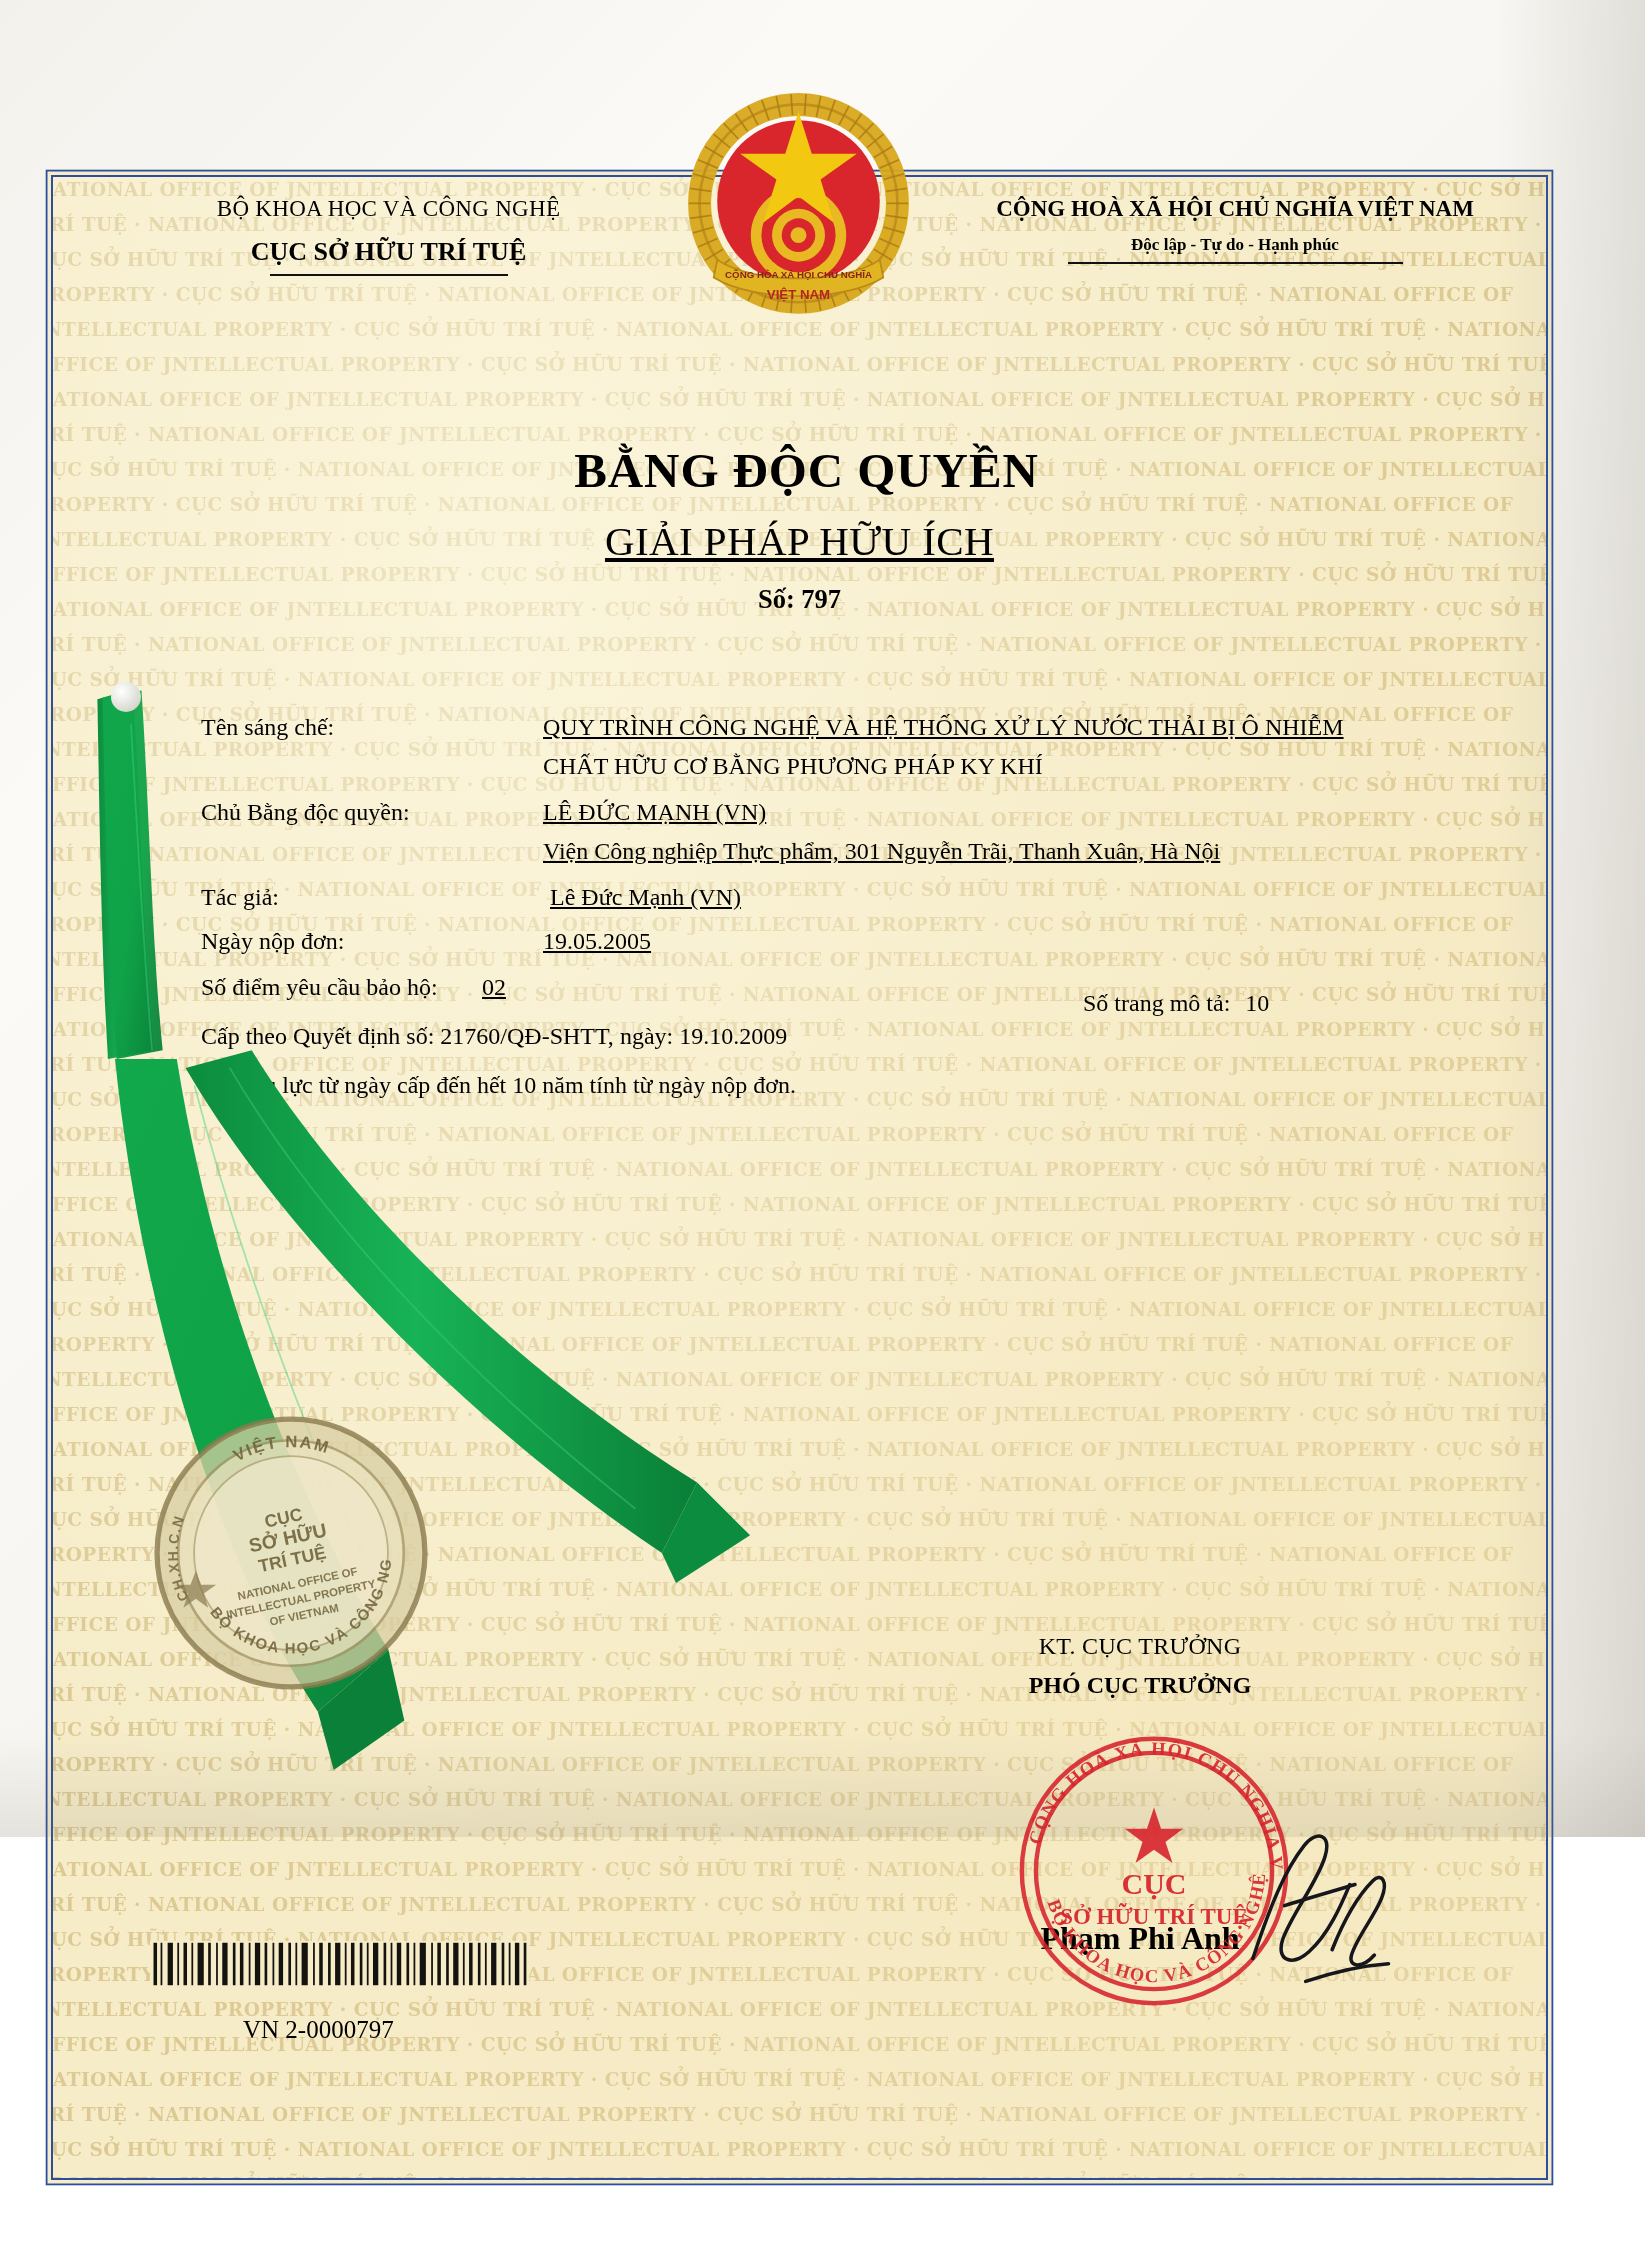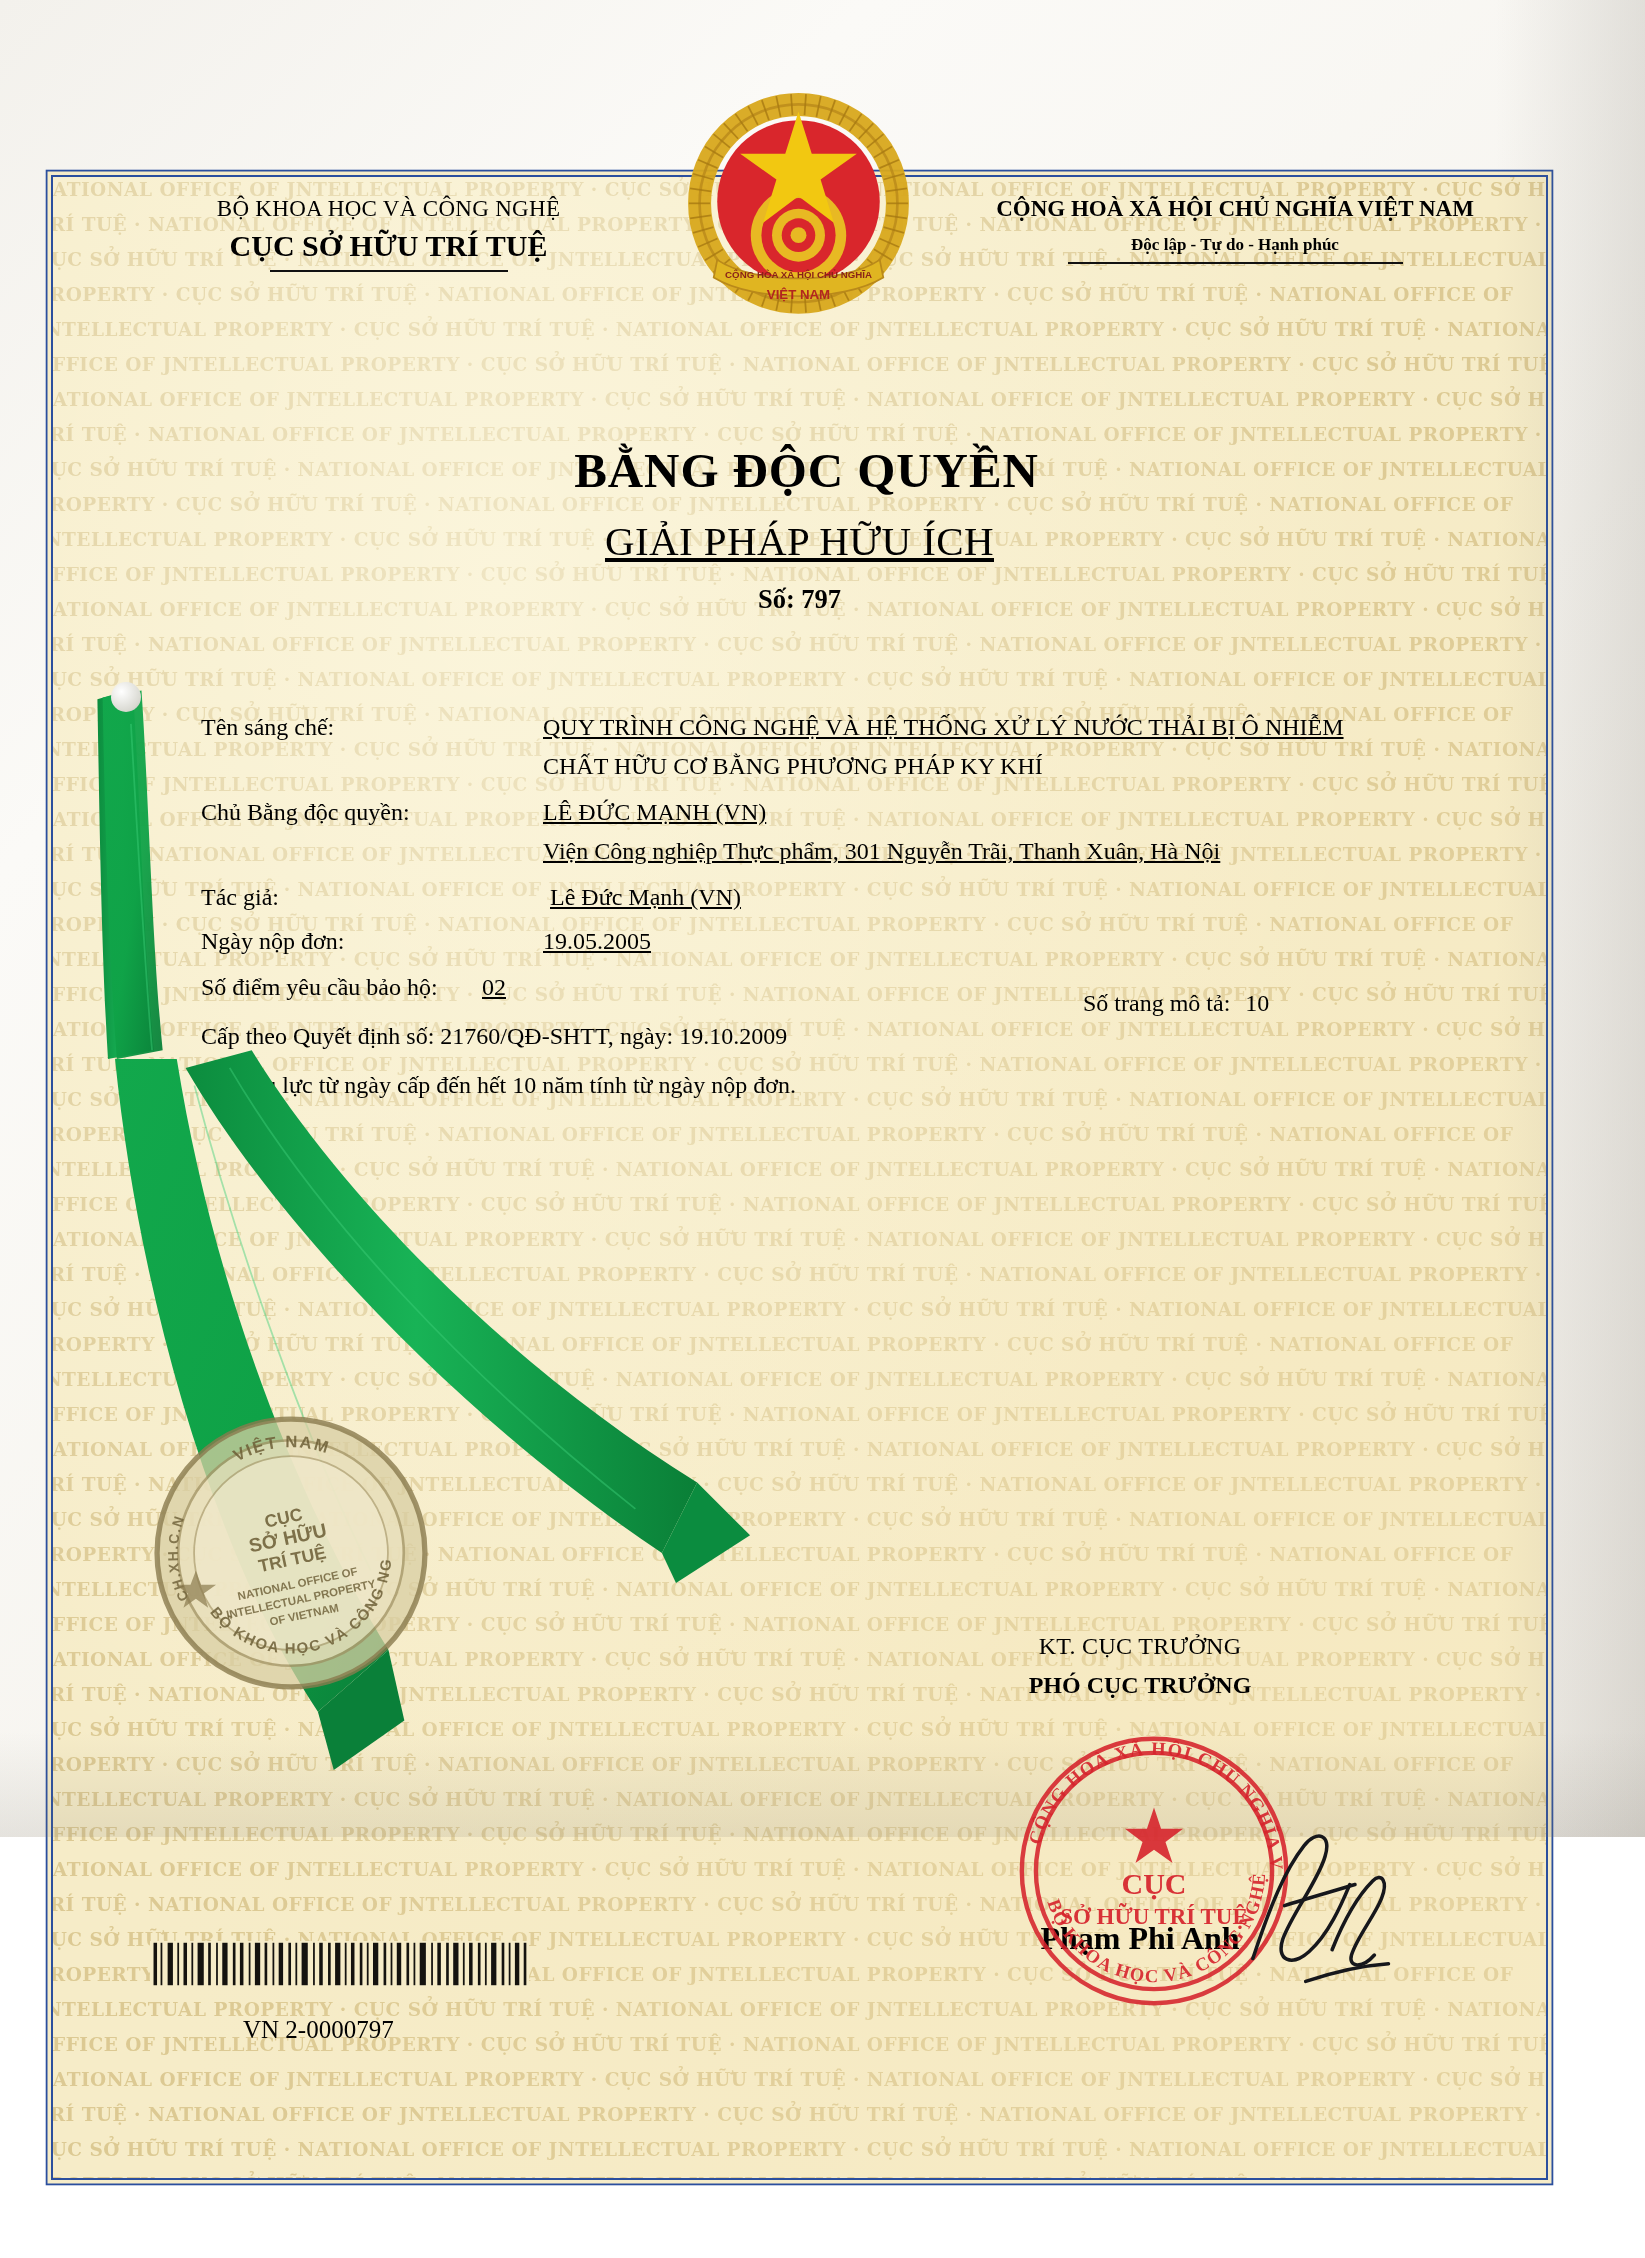--- a/index.html
+++ b/index.html
@@ -72,21 +72,21 @@
     pointer-events:none;
   }
   .content { position: relative; z-index: 5; }
 
   
   #hdr-left {
     position:absolute; left: 71px; top: 19.4px; width: 529px;
     text-align: center;
   }
   #hdr-left .l1 { font-size: 23px; letter-spacing:0.3px; }
-  #hdr-left .l2 { font-size: 30px; font-weight: 700; margin-top: 7px; }
+  #hdr-left .l2 { font-size: 26px; font-weight: 700; margin-top: 15px; }
   #hdr-left .rule {
     width: 238px; height: 1.8px; background:#111; margin: 7px auto 0 auto;
   }
   #hdr-right {
     position:absolute; left: 891px; top: 19.4px; width: 582px; text-align:center;
   }
   #hdr-right .l1 { font-size: 23px; font-weight: 700; }
   #hdr-right .l2 { font-size: 17px; font-weight: 700; margin-top: 12.4px; }
   #hdr-right .rule { width: 335px; height: 1.8px; background:#111; margin: 7px auto 0 auto;}
 

